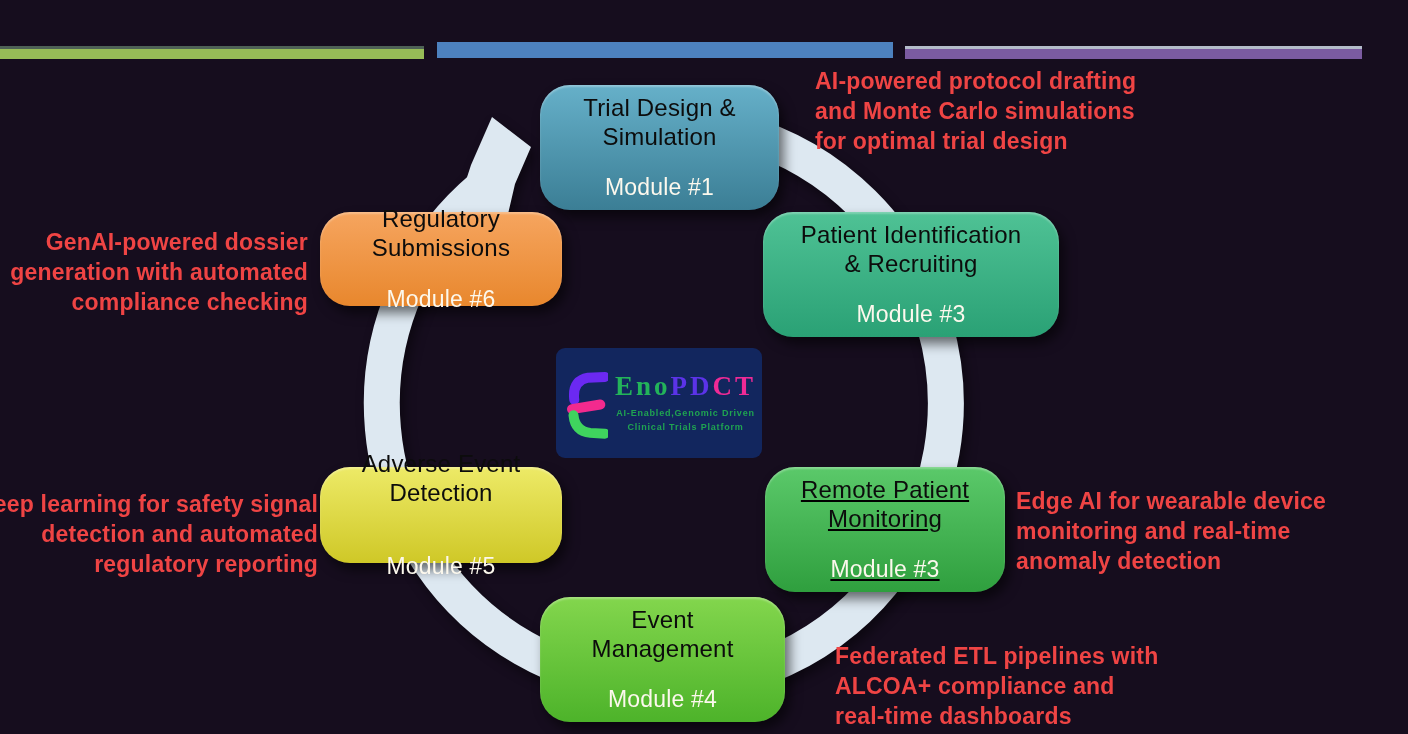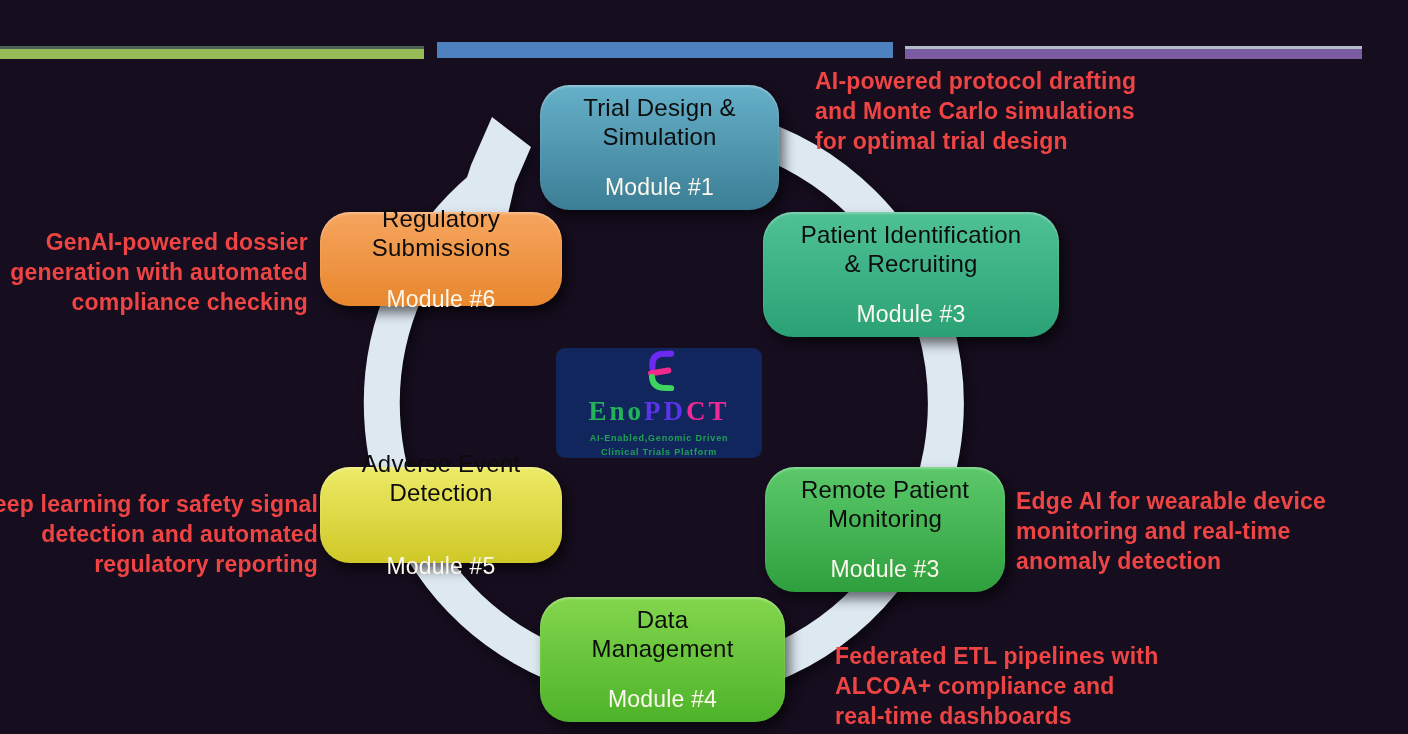--- a/index.html
+++ b/index.html
@@ -26,42 +26,42 @@
   }
   .box-title{
     white-space:pre-line;text-align:center;color:#0c0c0c;
     font-size:24px;line-height:1.2;letter-spacing:0.2px;
   }
   .box-label{
     margin-top:23px;color:#fcf8ed;font-size:23px;letter-spacing:0.2px;
   }
   .box1{left:540px;top:85px;width:239px;height:125px;}
   .box2{left:763px;top:212px;width:296px;height:125px;}
-  .box3{left:765px;top:467px;width:240px;height:125px;}
+  .box3{left:765px;top:467px;width:240px;height:125px;text-decoration:underline;}
   .box4{left:540px;top:597px;width:245px;height:125px;}
   .box5{left:320px;top:467px;width:242px;height:96px;gap:22px;}
   .box6{left:320px;top:212px;width:242px;height:94px;}
 
   
   .desc{
     position:absolute;z-index:3;color:#ef4444;
     font-size:23px;line-height:30px;white-space:pre;letter-spacing:0.2px;font-weight:bold;
   }
   .desc-right{text-align:right;}
   .desc1{left:815px;top:66px;}
   .desc2{left:1016px;top:228px;}
   .desc3{left:1016px;top:486px;}
   .desc4{left:835px;top:641px;}
   .desc5{right:1090px;top:489px;}
   .desc6{right:1100px;top:227px;}
 
   
   .logo{
     position:absolute;z-index:2;left:556px;top:348px;width:206px;height:110px;
-    border-radius:9px;display:flex;align-items:center;justify-content:center;gap:7px;flex-direction:column;
+    border-radius:9px;display:flex;align-items:center;justify-content:center;gap:7px;
   }
   .logo-right{display:flex;flex-direction:column;align-items:center;}
   .brand{
     font-family:"Liberation Serif", serif;font-weight:bold;
     font-size:27px;letter-spacing:3px;line-height:1;white-space:nowrap;
   }
   .tagline{
     font-weight:bold;font-size:9px;letter-spacing:0.8px;line-height:12px;
     margin-top:2px;white-space:nowrap;
   }
@@ -90,21 +90,21 @@
     <div class="box-title">Patient Identification
 &amp; Recruiting</div>
     <div class="box-label">Module #3</div>
   </div>
   <div class="box box3" style="background: linear-gradient(rgb(91, 201, 106), rgb(47, 159, 62));">
     <div class="box-title">Remote Patient
 Monitoring</div>
     <div class="box-label">Module #3</div>
   </div>
   <div class="box box4" style="background: linear-gradient(rgb(131, 214, 77), rgb(77, 179, 42));">
-    <div class="box-title">Data
+    <div class="box-title">Event
 Management</div>
     <div class="box-label">Module #4</div>
   </div>
   <div class="box box5" style="background: linear-gradient(rgb(237, 234, 103), rgb(207, 200, 39));">
     <div class="box-title">Adverse Event
 Detection</div>
     <div class="box-label">Module #5</div>
   </div>
   <div class="box box6" style="background: linear-gradient(rgb(246, 165, 95), rgb(232, 135, 45));">
     <div class="box-title">Regulatory

